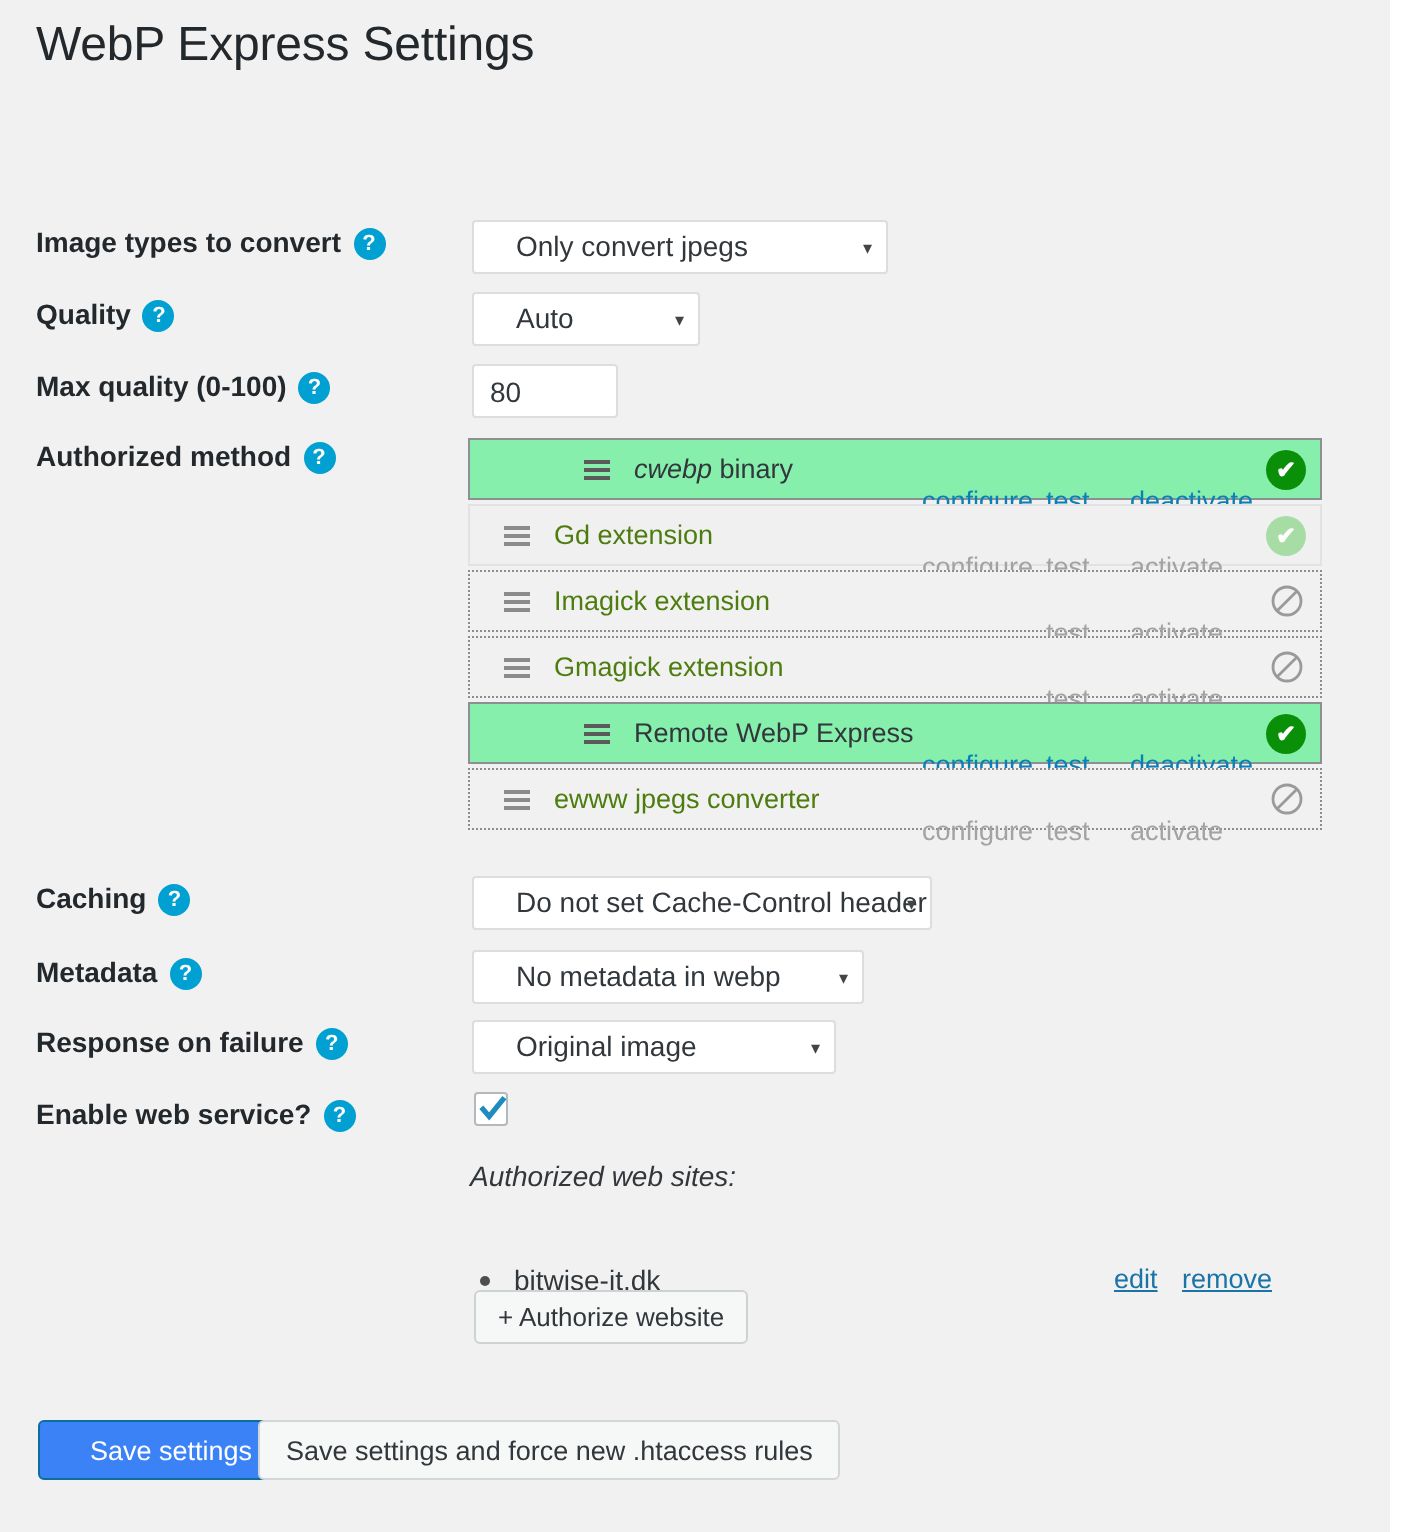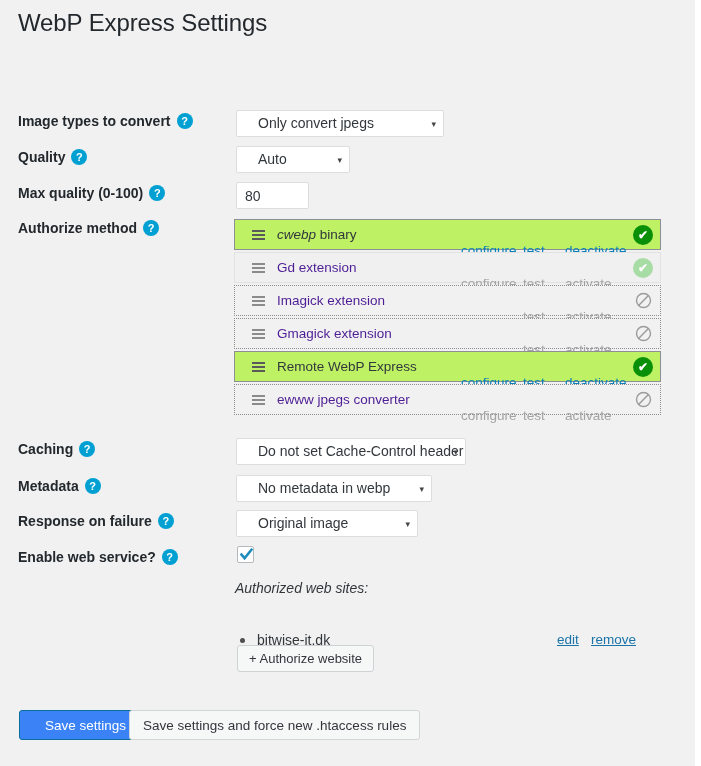--- a/index.html
+++ b/index.html
@@ -109,22 +109,23 @@
     width: 427px;
   }
   .method {
     position: relative;
     height: 31px;
     margin-bottom: 2px;
     display: flex;
     align-items: center;
   }
   .method.active {
-    background: #bef264;
+    background: #86efac;
     border: 1px solid #8c8f94;
+    padding-left: 40px;
   }
   .method.available {
     background: #f0f0f0;
     border: 1px solid #e2e2e2;
   }
   .method.unavailable {
     background: #f1f1f1;
     border: 1px dotted #8d8d8d;
   }
   .grip {
@@ -138,21 +139,21 @@
   .grip i { display: block; width: 13px; height: 2px; background: #8b8b8b; }
   .method.active .grip i { background: #5a5a5a; }
   .mname {
     flex: 0 0 auto;
     font-size: 13.5px;
     color: #32373c;
     margin-left: 4px;
     white-space: nowrap;
   }
   .method.available .mname,
-  .method.unavailable .mname { color: #4c1d95; }
+  .method.unavailable .mname { color: #4d7c0f; }
   .mname em { font-style: italic; }
 
   .macts {
     position: absolute;
     right: 30px; top: 16px; height: 100%;
     display: flex; align-items: center;
     gap: 0;
   }
   .macts a {
     font-size: 13.5px;
@@ -295,21 +296,21 @@
     <span>Auto</span>
     <span class="caret">▾</span>
   </div>
 
   <div class="label" style="top:185px;">
     <span>Max quality (0-100)</span><span class="help">?</span>
   </div>
   <input class="txt" style="left: 236px; top: 182px; width: 73px;" value="80">
 
   <div class="label" style="top:220px;">
-    <span>Authorize method</span><span class="help">?</span>
+    <span>Authorized method</span><span class="help">?</span>
   </div>
 
   <div id="methods">
       <div class="method active">
         <span class="grip">
           <i></i>
           <i></i>
           <i></i>
         </span>
         <span class="mname"><em>cwebp</em> binary</span>

